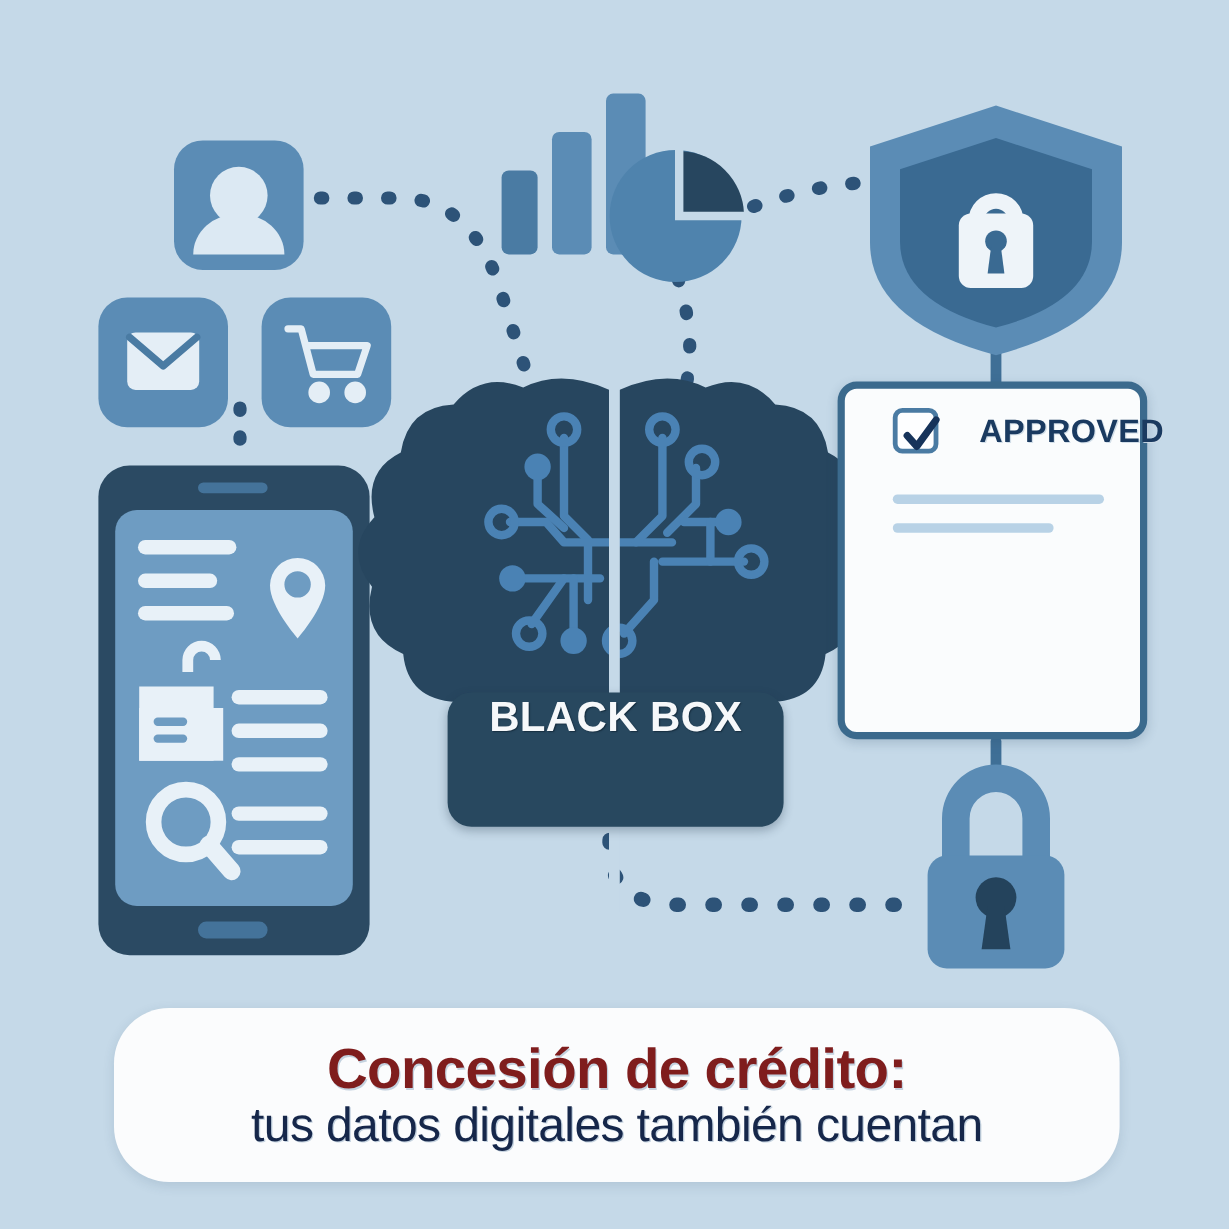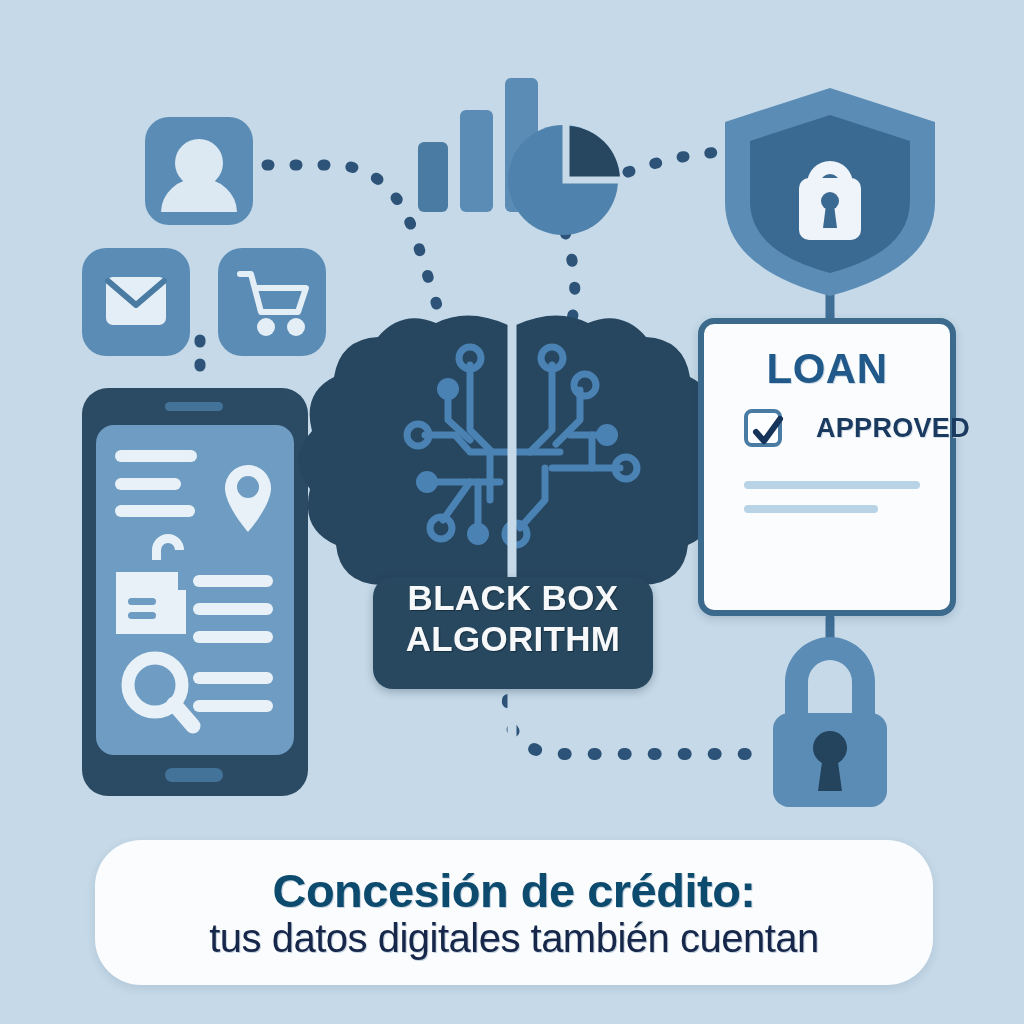--- a/index.html
+++ b/index.html
@@ -19,21 +19,21 @@
     position:absolute;
     left:95px;top:840px;width:838px;height:145px;
     background:#fbfcfd;
     border-radius:46px;
     box-shadow:0 3px 10px rgba(40,70,100,.13);
     display:flex;flex-direction:column;
     align-items:center;justify-content:center;
     gap:2px;
   }
   #caption-line1{
-    font-size:47px;font-weight:bold;color:#0c4a6e;
+    font-size:47px;font-weight:bold;color:#7f1d1d;
     letter-spacing:-.5px;line-height:1.05;
     text-shadow:1px 1px 0 rgba(190,205,220,.9);
   }
   #caption-line2{
     font-size:40px;font-weight:normal;color:#16274a;
     letter-spacing:-.5px;line-height:1.05;
     text-shadow:1px 1px 0 rgba(190,205,220,.9);
     text-align:right;
   }
 
@@ -250,39 +250,37 @@
   </svg>
 
   <svg class="layer" width="1024" height="1024" viewBox="0 0 1024 1024">
     <path d="M785,718 v-36 a45,45 0 0 1 90,0 v36 h-23 v-36 a22,22 0 0 0 -44,0 v36 z" fill="#5b8cb5"></path>
     <rect x="773" y="713" width="114" height="94" rx="16" fill="#5b8cb5"></rect>
     <circle cx="830" cy="748" r="17" fill="#24435c"></circle>
     <path d="M823,755 h14 l5,36 h-24 z" fill="#24435c"></path>
   </svg>
 
   <div id="loan-card">
-    <div id="loan-title">LOAN</div>
 
     <div class="loan-row">
       <div class="loan-box">
         <svg width="40" height="44" viewBox="0 0 40 44">
           <path d="M9,22 L17,31 L33,9" fill="none" stroke="#16335a" stroke-width="6" stroke-linecap="round" stroke-linejoin="round"></path>
         </svg>
       </div>
       <div class="loan-label">APPROVED</div>
     </div>
 
 
     <div class="loan-rule" id="loan-rule-1"></div>
     <div class="loan-rule" id="loan-rule-2"></div>
   </div>
 
   <div id="blackbox-chip">
     <span>BLACK BOX</span>
-    <span>ALGORITHM</span>
   </div>
 
   <div id="caption-panel">
     <div id="caption-line1">Concesión de crédito:</div>
     <div id="caption-line2">tus datos digitales también cuentan</div>
   </div>
 
 </div>
 
 </body></html>

